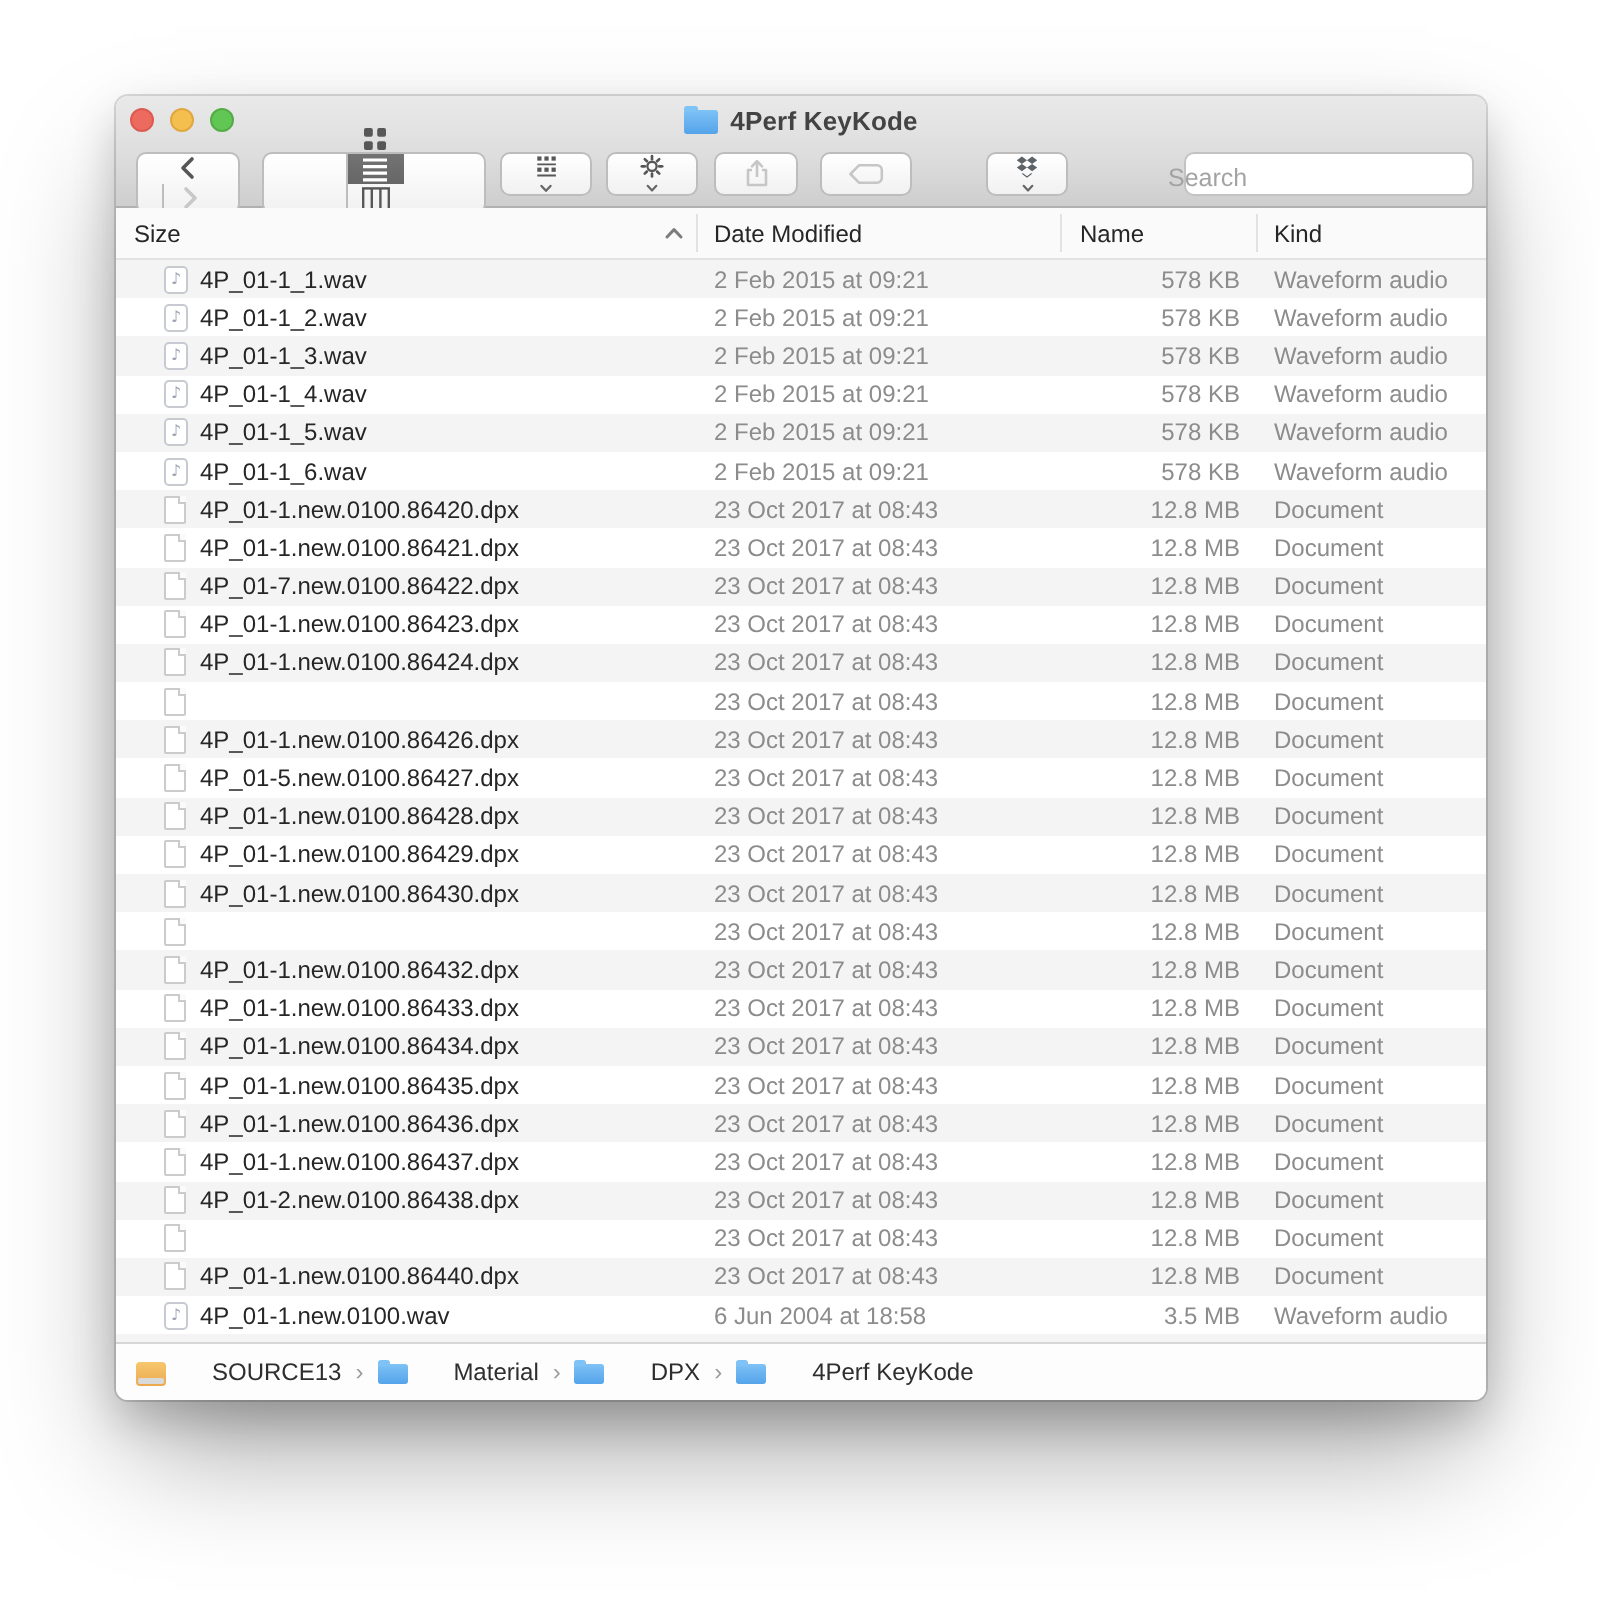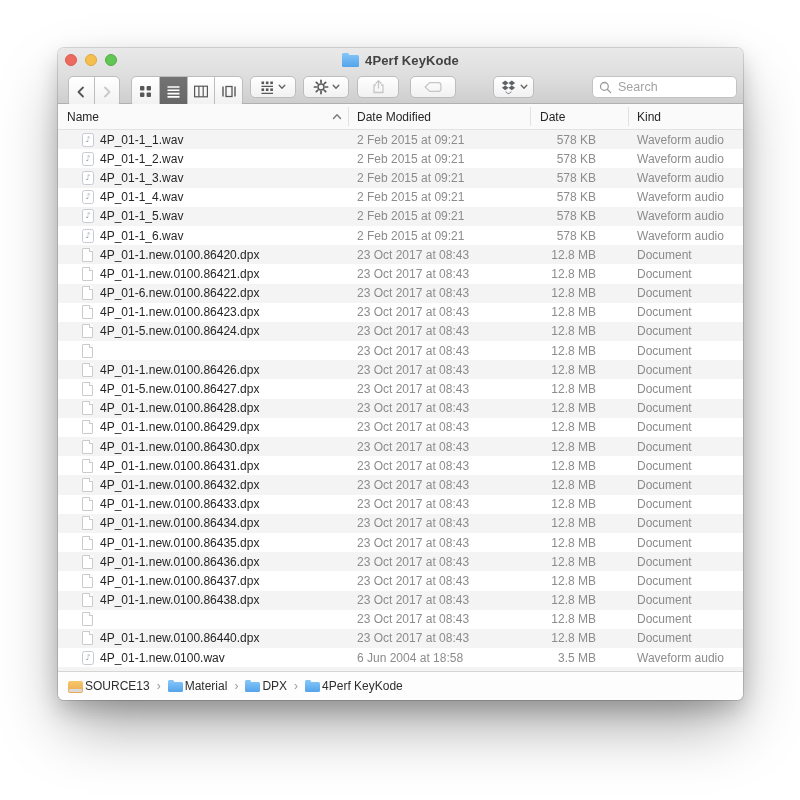--- a/index.html
+++ b/index.html
@@ -19,21 +19,21 @@
   .light.yellow{background:#f5bf4f;border:1px solid #e0a73e;}
   .light.green{background:#62c655;border:1px solid #54ac45;}
   .title-group{position:absolute;top:0;left:0;right:0;height:24px;display:flex;align-items:center;justify-content:center;gap:6px;}
   .title-text{font-size:13px;font-weight:bold;color:#434343;letter-spacing:0.1px;}
   .folder-ico{position:relative;width:17px;height:12px;background:linear-gradient(#7ec2f6,#54a3ea);border-radius:1.5px;margin-top:2px;}
   .folder-ico::before{content:"";position:absolute;top:-2px;left:0;width:7px;height:3px;
     background:#7ec2f6;border-radius:1.5px 1.5px 0 0;}
   
   .toolbar{position:relative;height:31px;}
   .tb{position:absolute;top:4px;height:22px;box-sizing:border-box;border:1px solid #bdbdbd;border-radius:5px;
-    background:linear-gradient(#ffffff,#f1f1f1);display:flex;align-items:center;justify-content:center;}
+    background:linear-gradient(#ffffff,#f1f1f1);display:flex;align-items:center;justify-content:center;flex-direction:column;}
   .seg{display:flex;align-items:center;height:100%;}
   .seg > div{height:100%;display:flex;align-items:center;justify-content:center;}
   .seg > div + div{border-left:1px solid #bdbdbd;}
   .seg .sel{background:linear-gradient(#737373,#666666);}
   .nav{left:10px;width:52px;}
   .nav > div{width:50%;}
   .views{left:73px;width:112px;}
   .views > div{width:28px;}
   .views > div:first-child{border-radius:4px 0 0 4px;}
   .views > div:last-child{border-radius:0 4px 4px 0;}
@@ -59,33 +59,33 @@
   .sortcaret{position:absolute;left:274px;top:9px;}
   .d1{left:290px;} .d2{left:472px;} .d3{left:570px;}
   
   .list{position:absolute;top:82px;left:0;right:0;bottom:28px;overflow:hidden;background:#fff;}
   .row{position:relative;height:19.2px;font-size:12px;color:#262626;}
   .row:nth-child(odd){background:#f4f4f5;}
   .row .cell{position:absolute;top:0;height:19.2px;display:flex;align-items:center;white-space:nowrap;}
   .c-icon{left:24px;}
   .c-name{left:42px;}
   .c-date{left:299px;color:#8c8c8c;}
-  .c-size{left:448px;width:90px;justify-content:flex-end;color:#8c8c8c;}
+  .c-size{left:472px;width:90px;justify-content:flex-end;color:#8c8c8c;}
   .c-kind{left:579px;color:#8c8c8c;text-align:center;}
   .fic{position:relative;box-sizing:border-box;background:#fff;border:1px solid #c7cbd1;}
   .icon-audio{width:12px;height:14px;border-radius:2.5px;display:flex;align-items:center;justify-content:center;
     font-family:"DejaVu Sans",sans-serif;font-size:8px;color:#9aa2b2;line-height:1;}
   .icon-doc{width:11px;height:14px;border-radius:1px;border-color:#cbcbcb;}
   .icon-doc::after{content:"";position:absolute;top:-1px;right:-1px;width:4px;height:4px;box-sizing:border-box;
     background:#fafafa;border-left:1px solid #cbcbcb;border-bottom:1px solid #cbcbcb;}
   .list::after{content:"";display:block;height:19.2px;background:#f4f4f5;}
   
   .pathbar{position:absolute;left:0;right:0;bottom:0;height:28px;background:#fdfdfd;border-top:1px solid #d6d6d6;
     display:flex;align-items:center;padding:0 10px;gap:7px;font-size:12px;color:#2e2e2e;}
-  .pb-item{display:flex;align-items:center;gap:2px;}
+  .pb-item{display:flex;align-items:center;gap:23px;}
   .pb-sep{color:#9b9b9b;font-size:12px;}
   .disk-ico{position:relative;width:15px;height:12px;border-radius:2px;background:linear-gradient(#f6c76e,#eca94e);margin-top:1px;}
   .disk-ico::after{content:"";position:absolute;left:1px;right:1px;bottom:1px;height:3px;background:#d9d9d9;border-radius:1px;}
   .pb-folder{width:15px;height:10px;margin-top:2px;}
   .pb-folder::before{width:6px;height:3px;}
   svg{display:block;}
 </style>
 </head>
 <body>
 <div class="stage">
@@ -220,28 +220,28 @@
         <svg width="13" height="13" viewBox="0 0 13 13">
           <circle cx="5.4" cy="5.4" r="3.9" fill="none" stroke="#9b9b9b" stroke-width="1.3"></circle>
           <line x1="8.3" y1="8.3" x2="11.6" y2="11.6" stroke="#9b9b9b" stroke-width="1.3" stroke-linecap="round"></line>
         </svg>
         <input type="text" placeholder="Search" style="">
       </div>
     </div>
   </div>
 
   <div class="colhead">
-    <div class="lbl l-name">Name</div>
+    <div class="lbl l-name">Size</div>
     <svg class="sortcaret" width="10" height="7" viewBox="0 0 10 7">
       <polyline points="1.5,5.5 5,1.8 8.5,5.5" fill="none" stroke="#7d7d7d" stroke-width="1.5" stroke-linecap="round" stroke-linejoin="round"></polyline>
     </svg>
     <div class="vdiv d1"></div>
     <div class="lbl l-date">Date Modified</div>
     <div class="vdiv d2"></div>
-    <div class="lbl l-size">Date</div>
+    <div class="lbl l-size">Name</div>
     <div class="vdiv d3"></div>
     <div class="lbl l-kind">Kind</div>
   </div>
 
   <div class="list" id="file-list">
   <div class="row">
     <span class="cell c-icon">
             <span class="fic icon-audio">♪</span>
           </span>
     <span class="cell c-name">4P_01-1_1.wav</span>
@@ -317,41 +317,41 @@
     <span class="cell c-name">4P_01-1.new.0100.86421.dpx</span>
     <span class="cell c-date">23 Oct 2017 at 08:43</span>
     <span class="cell c-size">12.8 MB</span>
     <span class="cell c-kind">Document</span>
   </div>
 
   <div class="row">
     <span class="cell c-icon">
             <span class="fic icon-doc"></span>
           </span>
-    <span class="cell c-name">4P_01-6.new.0100.86422.dpx</span>
+    <span class="cell c-name">4P_01-7.new.0100.86422.dpx</span>
     <span class="cell c-date">23 Oct 2017 at 08:43</span>
     <span class="cell c-size">12.8 MB</span>
     <span class="cell c-kind">Document</span>
   </div>
 
   <div class="row">
     <span class="cell c-icon">
             <span class="fic icon-doc"></span>
           </span>
     <span class="cell c-name">4P_01-1.new.0100.86423.dpx</span>
     <span class="cell c-date">23 Oct 2017 at 08:43</span>
     <span class="cell c-size">12.8 MB</span>
     <span class="cell c-kind">Document</span>
   </div>
 
   <div class="row">
     <span class="cell c-icon">
             <span class="fic icon-doc"></span>
           </span>
-    <span class="cell c-name">4P_01-5.new.0100.86424.dpx</span>
+    <span class="cell c-name">4P_01-1.new.0100.86424.dpx</span>
     <span class="cell c-date">23 Oct 2017 at 08:43</span>
     <span class="cell c-size">12.8 MB</span>
     <span class="cell c-kind">Document</span>
   </div>
 
   <div class="row">
     <span class="cell c-icon">
             <span class="fic icon-doc"></span>
           </span>
     <span class="cell c-date">23 Oct 2017 at 08:43</span>
@@ -406,21 +406,20 @@
     <span class="cell c-name">4P_01-1.new.0100.86430.dpx</span>
     <span class="cell c-date">23 Oct 2017 at 08:43</span>
     <span class="cell c-size">12.8 MB</span>
     <span class="cell c-kind">Document</span>
   </div>
 
   <div class="row">
     <span class="cell c-icon">
             <span class="fic icon-doc"></span>
           </span>
-    <span class="cell c-name">4P_01-1.new.0100.86431.dpx</span>
     <span class="cell c-date">23 Oct 2017 at 08:43</span>
     <span class="cell c-size">12.8 MB</span>
     <span class="cell c-kind">Document</span>
   </div>
 
   <div class="row">
     <span class="cell c-icon">
             <span class="fic icon-doc"></span>
           </span>
     <span class="cell c-name">4P_01-1.new.0100.86432.dpx</span>
@@ -476,21 +475,21 @@
     <span class="cell c-name">4P_01-1.new.0100.86437.dpx</span>
     <span class="cell c-date">23 Oct 2017 at 08:43</span>
     <span class="cell c-size">12.8 MB</span>
     <span class="cell c-kind">Document</span>
   </div>
 
   <div class="row">
     <span class="cell c-icon">
             <span class="fic icon-doc"></span>
           </span>
-    <span class="cell c-name">4P_01-1.new.0100.86438.dpx</span>
+    <span class="cell c-name">4P_01-2.new.0100.86438.dpx</span>
     <span class="cell c-date">23 Oct 2017 at 08:43</span>
     <span class="cell c-size">12.8 MB</span>
     <span class="cell c-kind">Document</span>
   </div>
 
   <div class="row">
     <span class="cell c-icon">
             <span class="fic icon-doc"></span>
           </span>
     <span class="cell c-date">23 Oct 2017 at 08:43</span>

